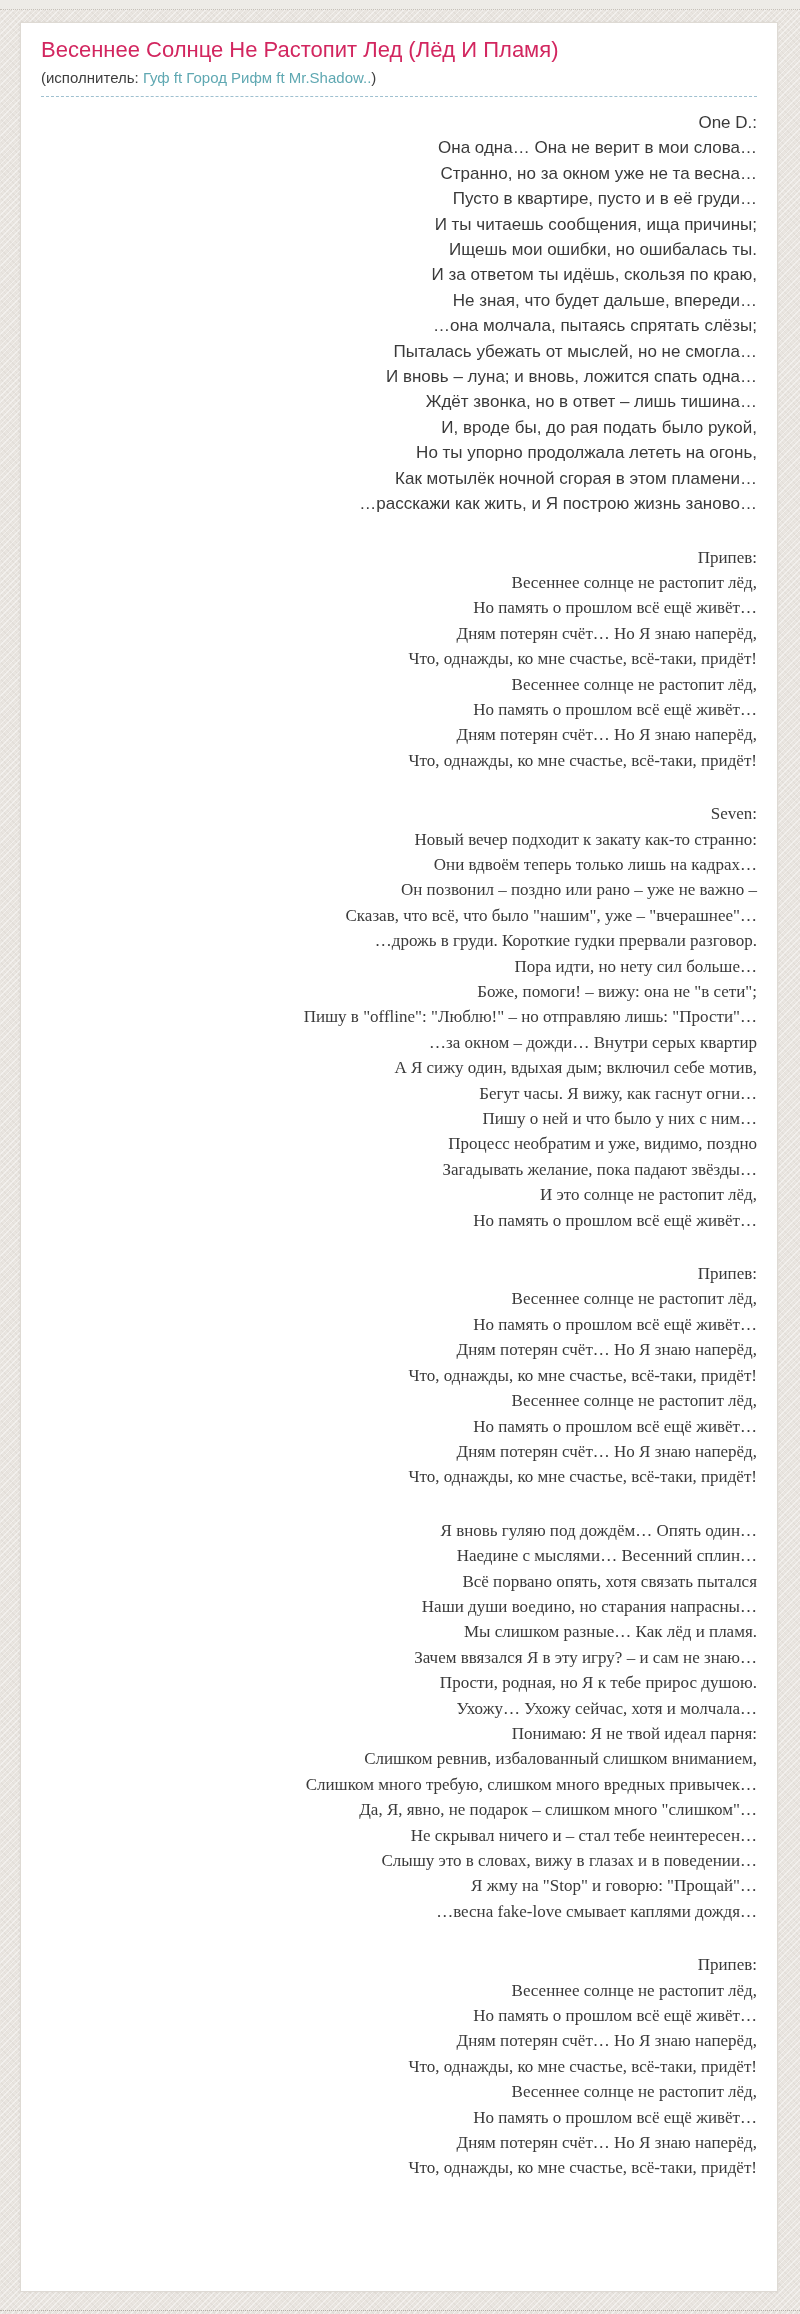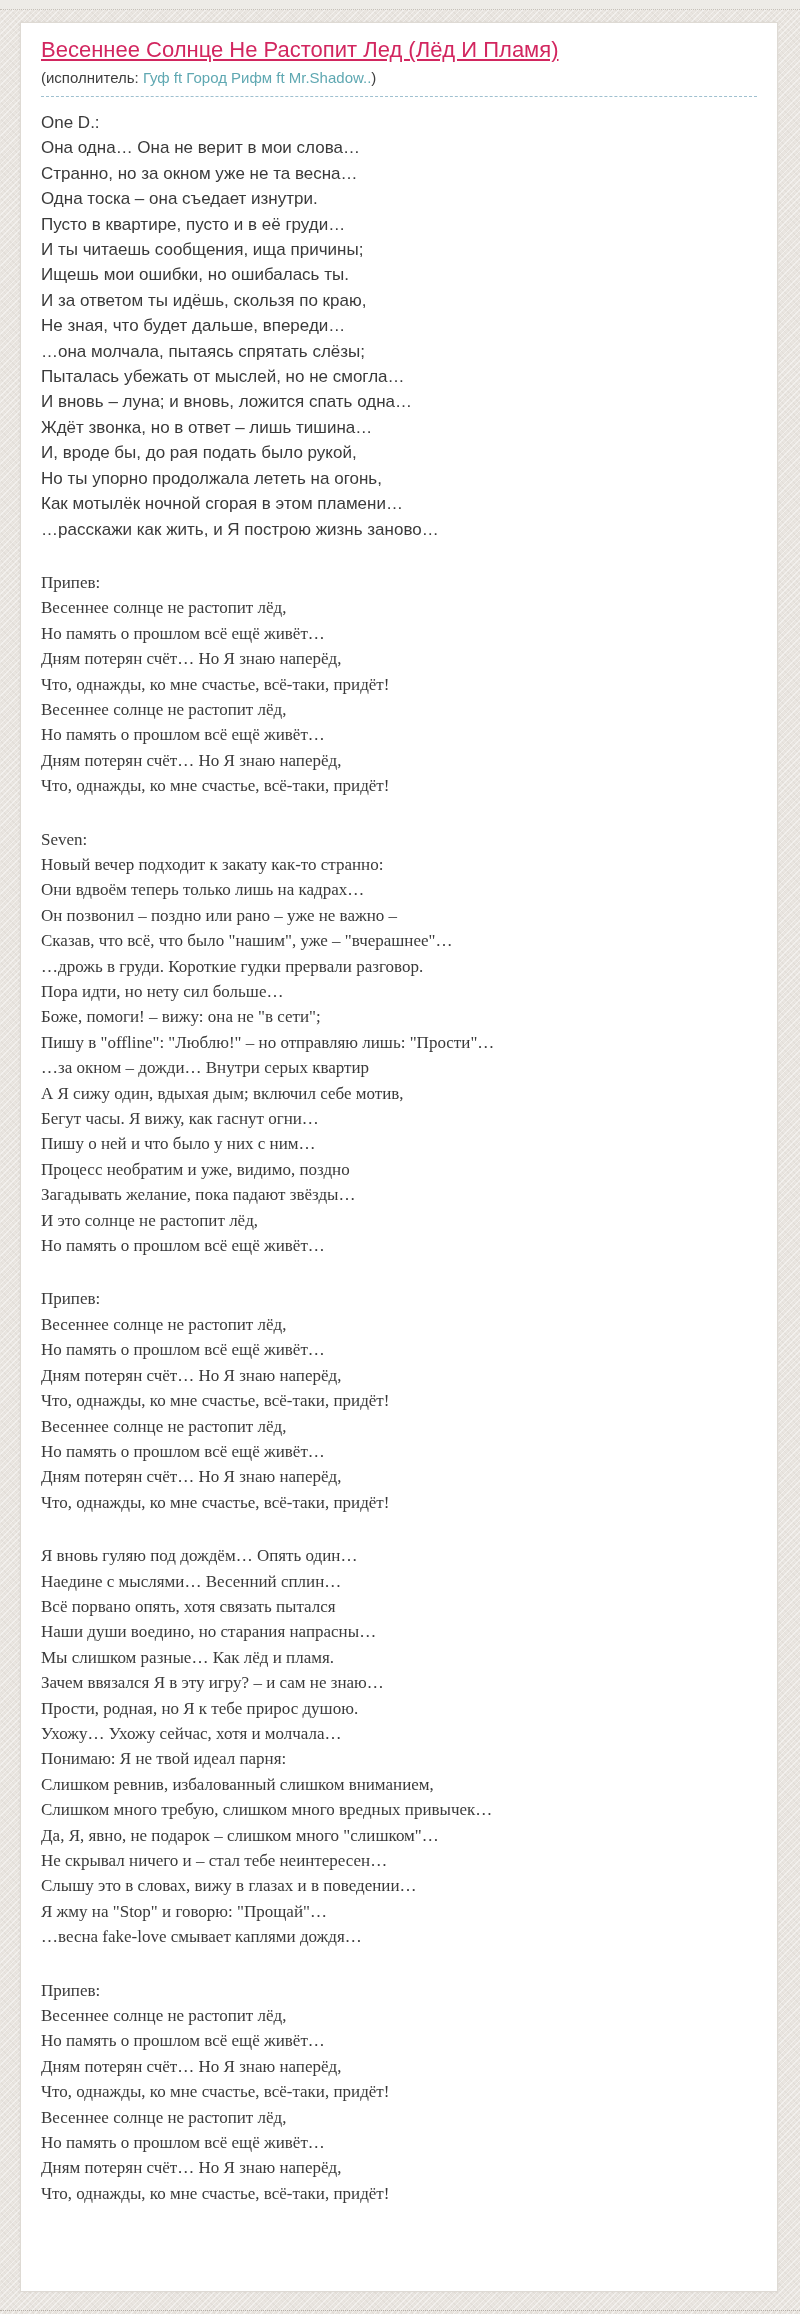--- a/index.html
+++ b/index.html
@@ -41,39 +41,39 @@
     border: 1px solid #dedad4;
     box-shadow: 0 0 3px rgba(0,0,0,0.06);
     padding: 13px 20px 36px 20px;
   }
   .song-title {
     margin: 0 0 5px 0;
     font-size: 22px;
     line-height: 27px;
     font-weight: normal;
     color: #d2265f;
-    text-decoration: underline;
   }
   .artist-line {
     font-size: 15px;
     line-height: 19px;
     color: #3d3d3d;
     padding-bottom: 9px;
     border-bottom: 1px dashed #9fc0d0;
   }
   .artist-link {
     color: #5fa8b2;
     text-decoration: none;
     cursor: pointer;
   }
   .lyrics {
     margin-top: 13px;
     font-size: 17px;
     line-height: 25.4px;
     color: #3a3a3a;
+    text-align: right;
   }
   .lyrics-block + .lyrics-block {
     margin-top: 28px;
     font-family: Liberation Serif, serif;
   }
   .lyrics-line {
     white-space: nowrap;
   }
 </style>
 </head>
@@ -87,21 +87,20 @@
     <div class="artist-line">
       <span>(исполнитель: </span><a class="artist-link" href="#">Гуф ft Город Рифм ft Mr.Shadow..</a><span>)</span>
     </div>
   </div>
 
   <div class="lyrics" id="lyrics">
       <div class="lyrics-block">
         <div class="lyrics-line">One D.:</div>
         <div class="lyrics-line">Она одна… Она не верит в мои слова…</div>
         <div class="lyrics-line">Странно, но за окном уже не та весна…</div>
-        <div class="lyrics-line">Одна тоска – она съедает изнутри.</div>
         <div class="lyrics-line">Пусто в квартире, пусто и в её груди…</div>
         <div class="lyrics-line">И ты читаешь сообщения, ища причины;</div>
         <div class="lyrics-line">Ищешь мои ошибки, но ошибалась ты.</div>
         <div class="lyrics-line">И за ответом ты идёшь, скользя по краю,</div>
         <div class="lyrics-line">Не зная, что будет дальше, впереди…</div>
         <div class="lyrics-line">…она молчала, пытаясь спрятать слёзы;</div>
         <div class="lyrics-line">Пыталась убежать от мыслей, но не смогла…</div>
         <div class="lyrics-line">И вновь – луна; и вновь, ложится спать одна…</div>
         <div class="lyrics-line">Ждёт звонка, но в ответ – лишь тишина…</div>
         <div class="lyrics-line">И, вроде бы, до рая подать было рукой,</div>

